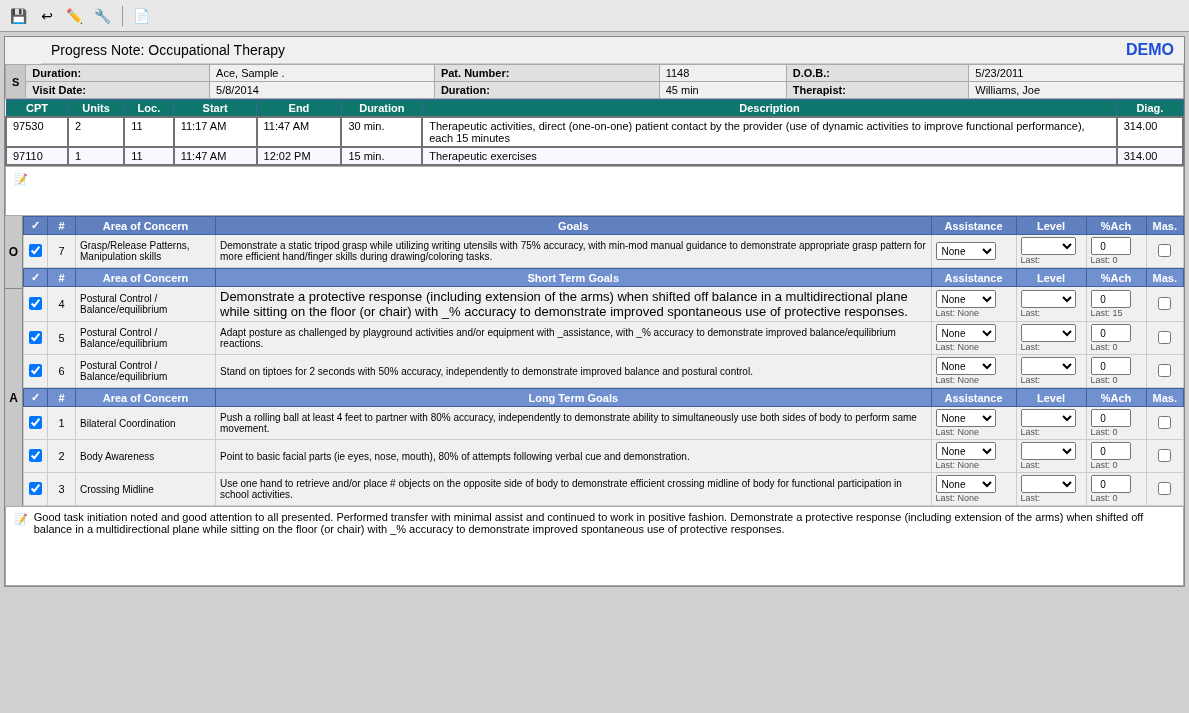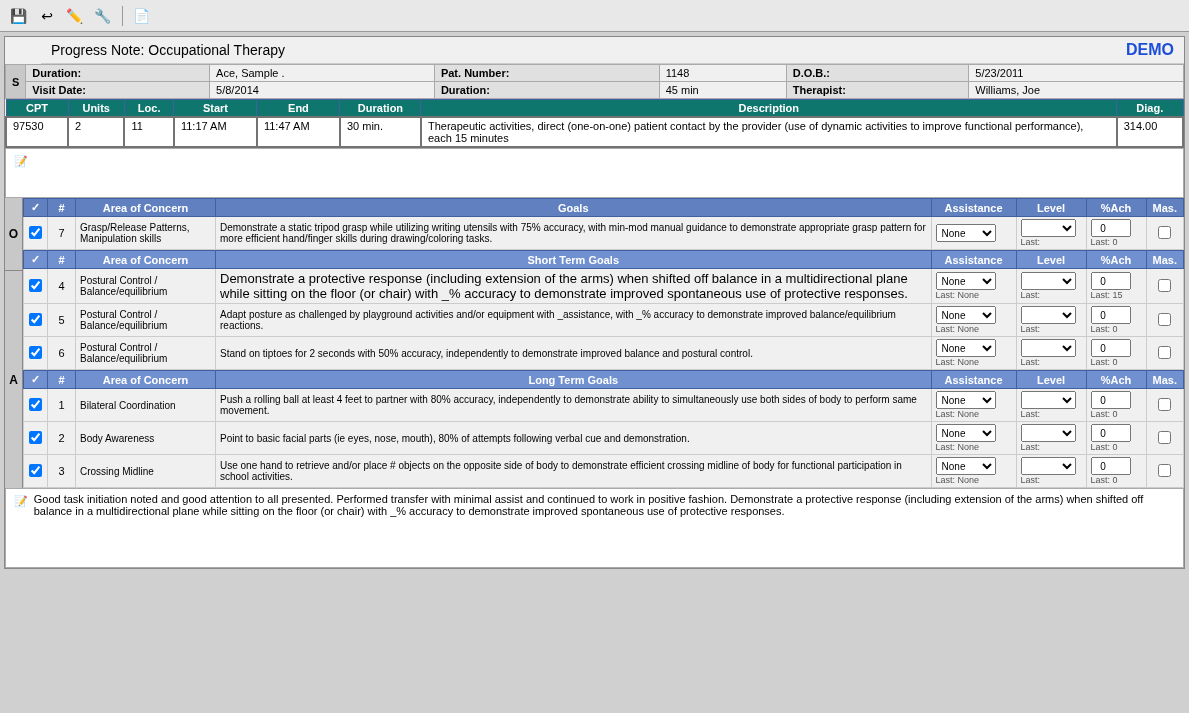--- a/index.html
+++ b/index.html
@@ -246,20 +246,30 @@
     <tr>
           <td>97530</td>
           <td>2</td>
           <td>11</td>
           <td>11:17 AM</td>
           <td>11:47 AM</td>
           <td>30 min.</td>
           <td style="max-width: 500px;">Therapeutic activities, direct (one-on-one) patient contact by the provider (use of dynamic activities to improve functional performance), each 15 minutes</td>
           <td>314.00</td>
         </tr>
+        <tr>
+          <td>97110</td>
+          <td>1</td>
+          <td>11</td>
+          <td>11:47 AM</td>
+          <td>12:02 PM</td>
+          <td>15 min.</td>
+          <td style="max-width: 500px;">Therapeutic exercises</td>
+          <td>314.00</td>
+        </tr>
       </tbody>
   </table>
 
   <div class="full-row">
     <div class="content-col">
       <div class="narrative-box">
         <span class="narrative-icon">📝</span>
       </div>
     </div>
   </div>

